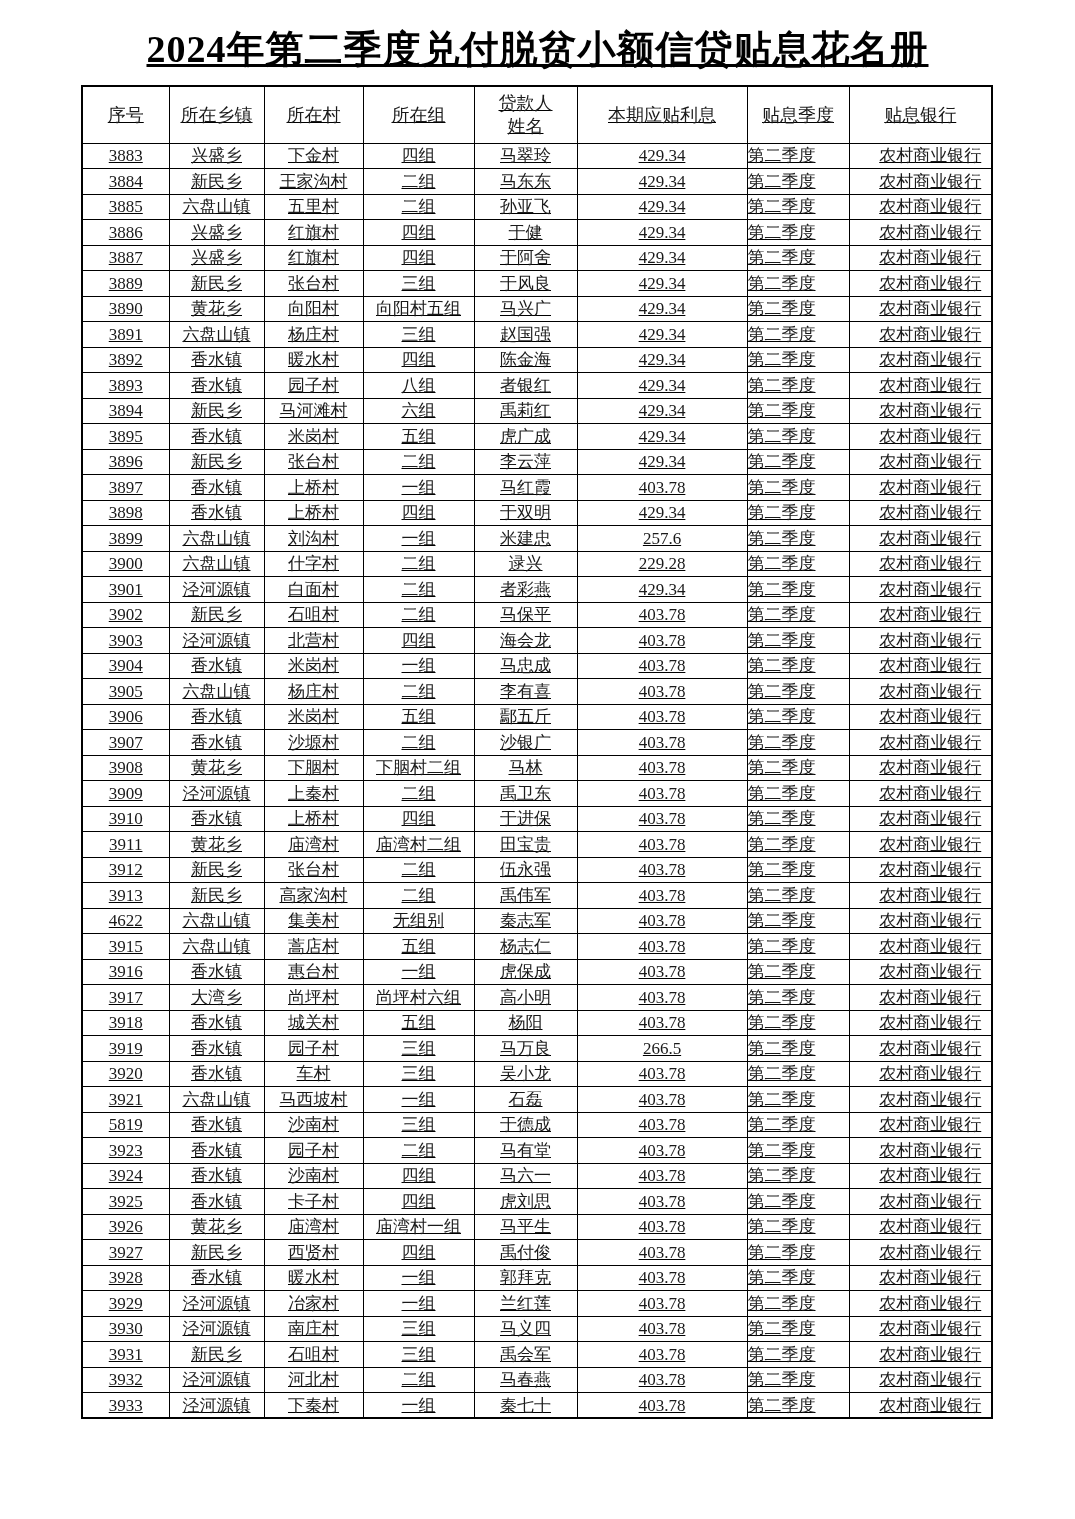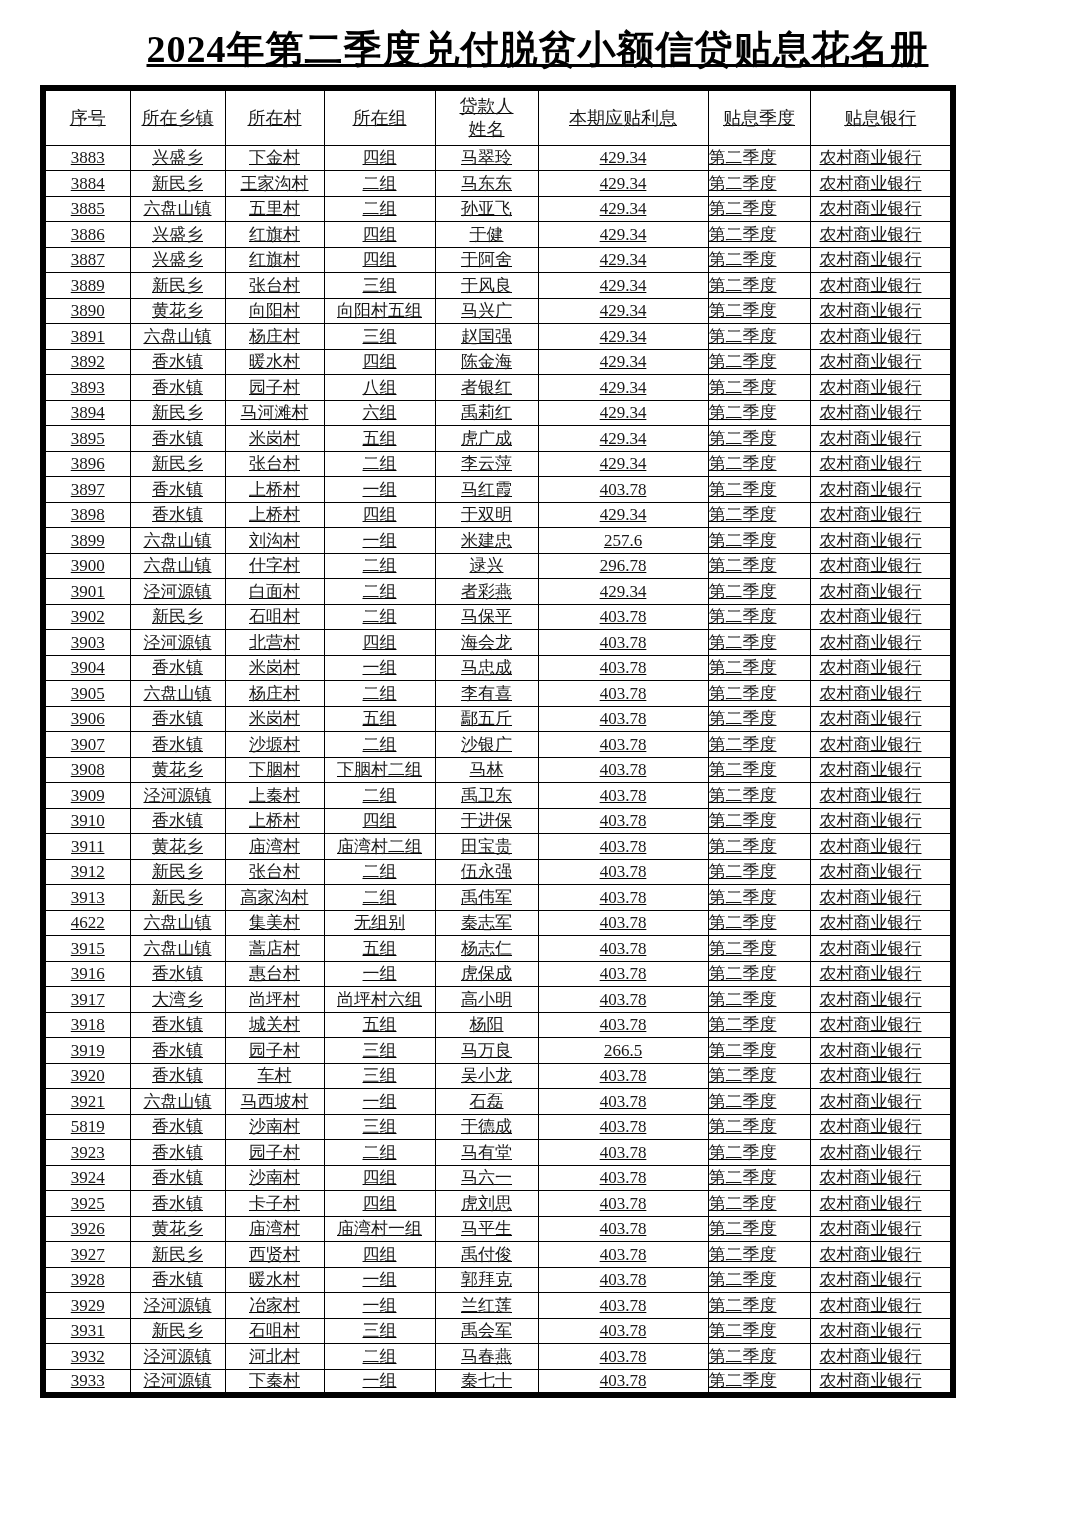--- a/index.html
+++ b/index.html
@@ -22,22 +22,22 @@
     text-align: center;
     font-size: 38px;
     font-weight: bold;
     letter-spacing: 1px;
     white-space: nowrap;
   }
   table.roster {
     border-collapse: collapse;
     table-layout: fixed;
     width: 910px;
-    margin-left: 40px;
-    border: 6px solid #000000;
+    margin-left: 81px;
+    border: 2px solid #000000;
   }
   th, td {
     border: 1px solid #000000;
     text-align: center;
     overflow: hidden;
     padding: 0;
     color: #1a1a1a;
   }
   thead th {
     height: 57px;
@@ -48,21 +48,21 @@
     vertical-align: middle;
   }
   tbody td {
     height: 25.5px;
     font-size: 17px;
     line-height: 1;
     white-space: nowrap;
     vertical-align: middle;
   }
   tbody td.col-6 { text-align: left; padding-left: 0; }
-  tbody td.col-7 { text-align: left; padding-left: 9px; }
+  tbody td.col-7 { text-align: center; padding-left: 20px; }
 </style>
 </head>
 <body>
 
 <div class="page">
   <h1 class="doc-title">2024年第二季度兑付脱贫小额信贷贴息花名册</h1>
 
   <table class="roster">
     <colgroup>
       <col style="width:87px">
@@ -247,21 +247,21 @@
           <td class="col-5">257.6</td>
           <td class="col-6">第二季度</td>
           <td class="col-7">农村商业银行</td>
         </tr>
         <tr>
           <td class="col-0">3900</td>
           <td class="col-1">六盘山镇</td>
           <td class="col-2">什字村</td>
           <td class="col-3">二组</td>
           <td class="col-4">逯兴</td>
-          <td class="col-5">296.78</td>
+          <td class="col-5">229.28</td>
           <td class="col-6">第二季度</td>
           <td class="col-7">农村商业银行</td>
         </tr>
         <tr>
           <td class="col-0">3901</td>
           <td class="col-1">泾河源镇</td>
           <td class="col-2">白面村</td>
           <td class="col-3">二组</td>
           <td class="col-4">者彩燕</td>
           <td class="col-5">429.34</td>
@@ -542,20 +542,30 @@
           <td class="col-0">3929</td>
           <td class="col-1">泾河源镇</td>
           <td class="col-2">冶家村</td>
           <td class="col-3">一组</td>
           <td class="col-4">兰红莲</td>
           <td class="col-5">403.78</td>
           <td class="col-6">第二季度</td>
           <td class="col-7">农村商业银行</td>
         </tr>
         <tr>
+          <td class="col-0">3930</td>
+          <td class="col-1">泾河源镇</td>
+          <td class="col-2">南庄村</td>
+          <td class="col-3">三组</td>
+          <td class="col-4">马义四</td>
+          <td class="col-5">403.78</td>
+          <td class="col-6">第二季度</td>
+          <td class="col-7">农村商业银行</td>
+        </tr>
+        <tr>
           <td class="col-0">3931</td>
           <td class="col-1">新民乡</td>
           <td class="col-2">石咀村</td>
           <td class="col-3">三组</td>
           <td class="col-4">禹会军</td>
           <td class="col-5">403.78</td>
           <td class="col-6">第二季度</td>
           <td class="col-7">农村商业银行</td>
         </tr>
         <tr>

